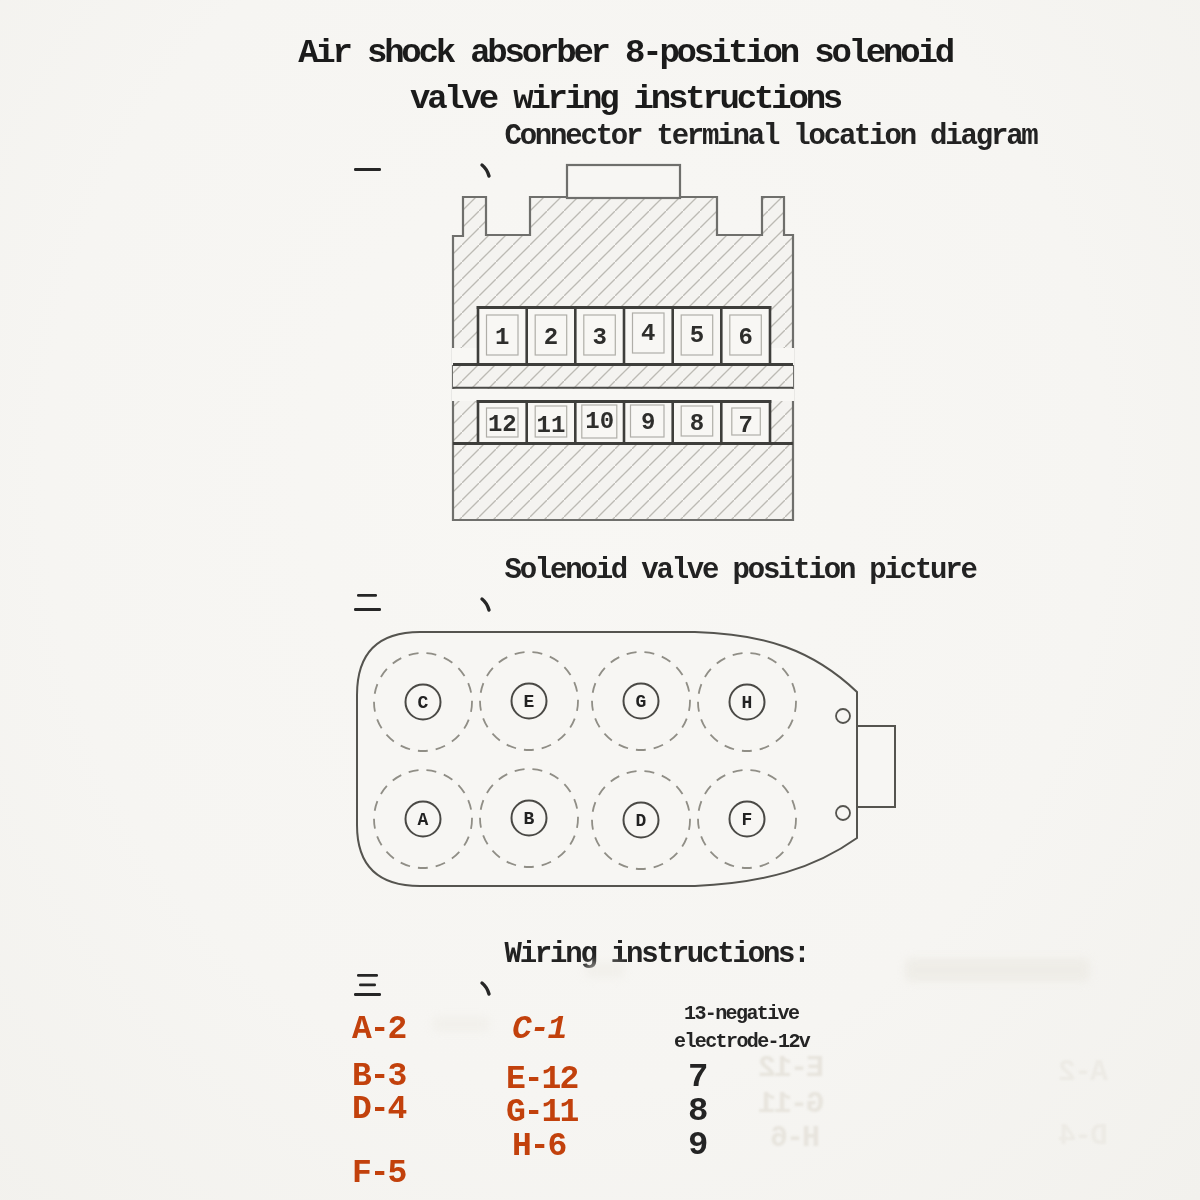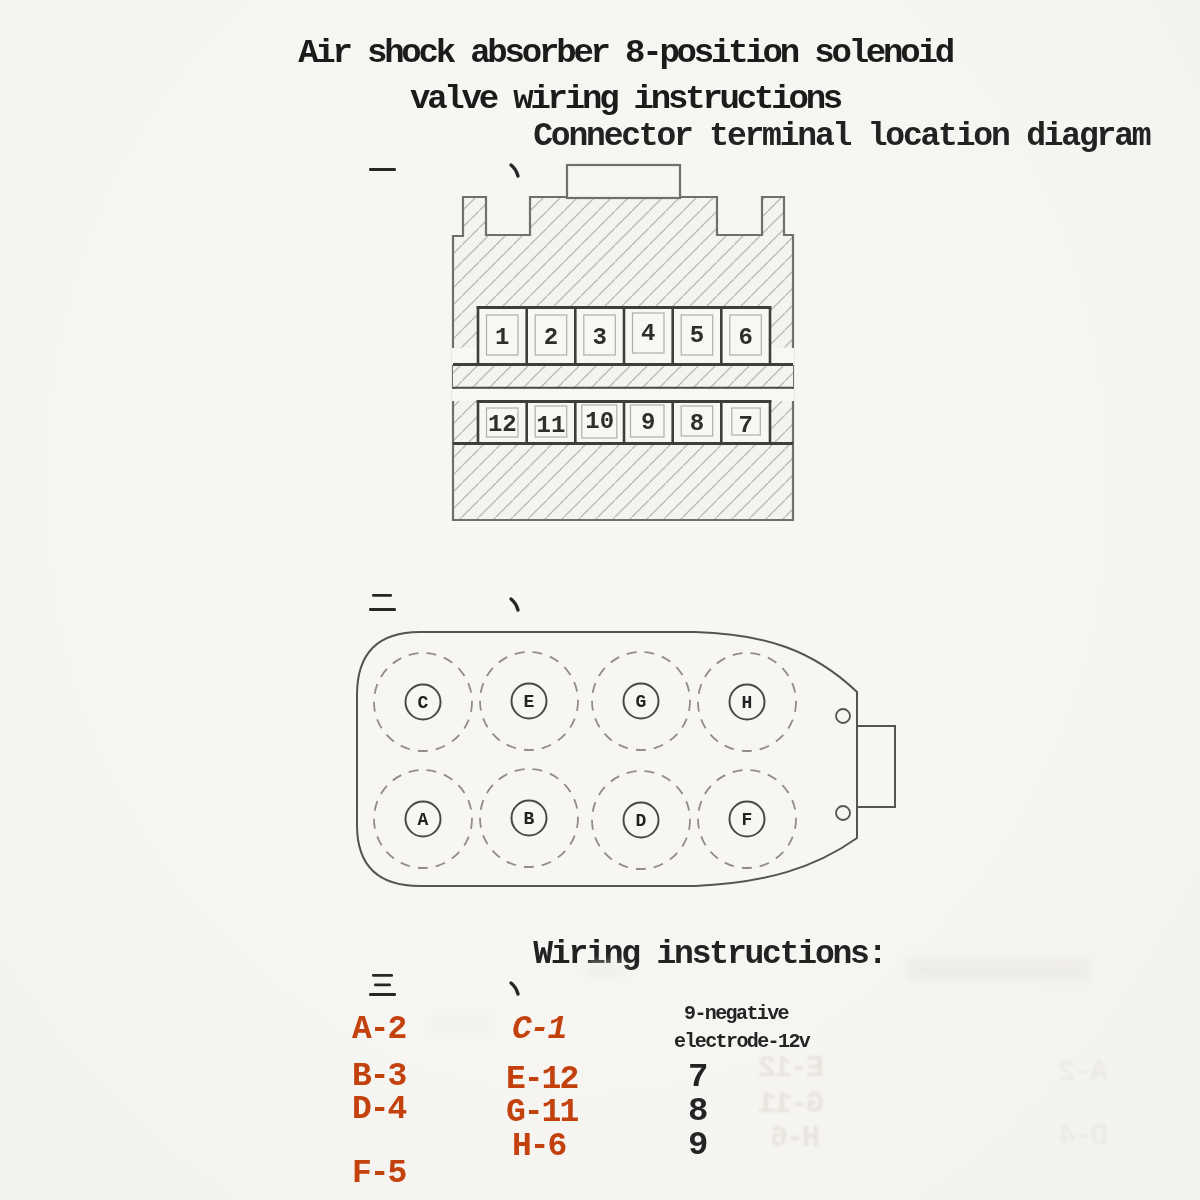--- a/index.html
+++ b/index.html
@@ -12,21 +12,21 @@
   }
   .page{position:absolute;left:0;top:0;width:1200px;height:844px;}
   .abs{position:absolute;}
   .title{
     left:25px;top:30px;width:1200px;text-align:center;
     font-size:34px;font-weight:bold;letter-spacing:-3.2px;
     line-height:46px;color:#1b1b1b;white-space:pre;
   }
   .heading{
     display:flex;align-items:flex-start;
-    font-size:33px;font-weight:600;letter-spacing:-2.2px;color:#222;
+    font-size:29px;font-weight:600;letter-spacing:-2.2px;color:#222;
     line-height:30px;white-space:pre;
   }
   .heading .marker{flex:0 0 auto;display:inline-block;margin-right:4px;}
   .heading .dunhao{flex:0 0 auto;display:inline-block;margin-right:10px;}
   .htext{display:inline-block;}
   .wire{
     font-size:33px;font-weight:600;letter-spacing:-2px;color:#c2410c;line-height:34px;white-space:pre;
   }
   .wnote{
     font-size:20px;font-weight:600;letter-spacing:-1.6px;color:#242424;line-height:24px;white-space:pre;
@@ -147,20 +147,21 @@
       <svg width="30" height="30" viewBox="0 0 30 30">
         <rect x="4" y="8" width="20" height="2.8" rx="1.2" fill="#262626"></rect>
         <rect x="1" y="22" width="27" height="3" rx="1.2" fill="#262626"></rect>
       </svg>
     </span>
     <span class="dunhao">
       <svg width="16" height="30" viewBox="0 0 16 30">
           <path d="M4 13 Q9 17 11 24" stroke="#262626" stroke-width="3.4" fill="none" stroke-linecap="round"></path>
         </svg>
     </span>
+    <span class="htext">Solenoid valve position picture</span>
   </div>
 
   <svg class="abs" style="left:345px;top:615px;" width="560" height="285" viewBox="0 0 560 285">
 
     <path d="M75,17 H350 C420,19 468,35 512,77 V111 H550 V192 H512 V223 C470,253 420,268 350,271 H75 Q12,271 12,210 V80 Q12,17 75,17 Z" fill="#f7f6f3" stroke="#55544f" stroke-width="2"></path>
 
     <rect x="512" y="111" width="38" height="81" fill="#f7f6f3" stroke="#55544f" stroke-width="2"></rect>
 
     <circle cx="498" cy="101" r="7" fill="none" stroke="#55544f" stroke-width="1.8"></circle>
     <circle cx="498" cy="198" r="7" fill="none" stroke="#55544f" stroke-width="1.8"></circle>
@@ -217,21 +218,21 @@
   <div class="abs wire" style="left:352px;top:1013px;">A-2</div>
   <div class="abs wire" style="left:352px;top:1060px;">B-3</div>
   <div class="abs wire" style="left:352px;top:1093px;">D-4</div>
   <div class="abs wire" style="left:352px;top:1127px;margin-top:30px;">F-5</div>
 
   <div class="abs wire" style="left:512px;top:1013px;font-style:italic;">C-1</div>
   <div class="abs wire" style="left:506px;top:1063px;">E-12</div>
   <div class="abs wire" style="left:506px;top:1096px;text-align:right;">G-11</div>
   <div class="abs wire" style="left:512px;top:1130px;">H-6</div>
 
-  <div class="abs wnote" style="left:684px;top:1002px;">9-negative</div>
+  <div class="abs wnote" style="left:684px;top:1002px;">13-negative</div>
   <div class="abs wnote" style="left:674px;top:1030px;">electrode-12v</div>
   <div class="abs wdigit" style="left:688px;top:1060px;">7</div>
   <div class="abs wdigit" style="left:688px;top:1094px;">8</div>
   <div class="abs wdigit" style="left:688px;top:1128px;">9</div>
 
   <div class="abs ghost" style="left:760px;top:1052px;">E-12</div>
   <div class="abs ghost" style="left:760px;top:1088px;">G-11</div>
   <div class="abs ghost" style="left:772px;top:1122px;">H-6</div>
   <div class="abs ghost" style="left:1060px;top:1056px;opacity:.55;">A-2</div>
   <div class="abs ghost" style="left:1060px;top:1120px;opacity:.55;">D-4</div>

